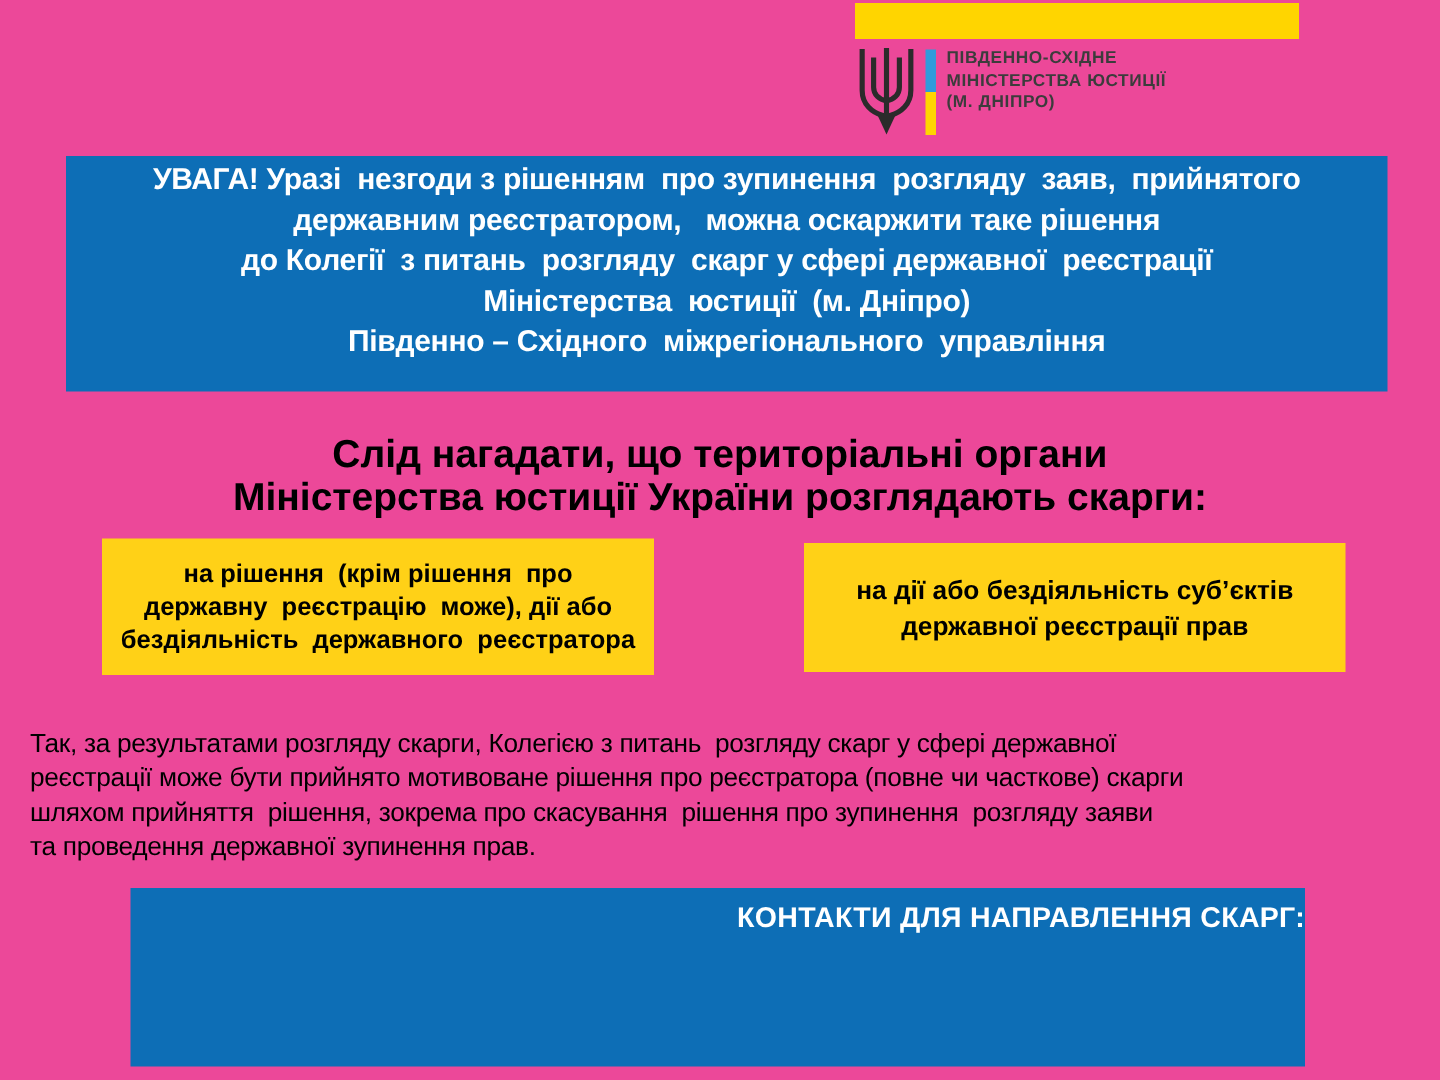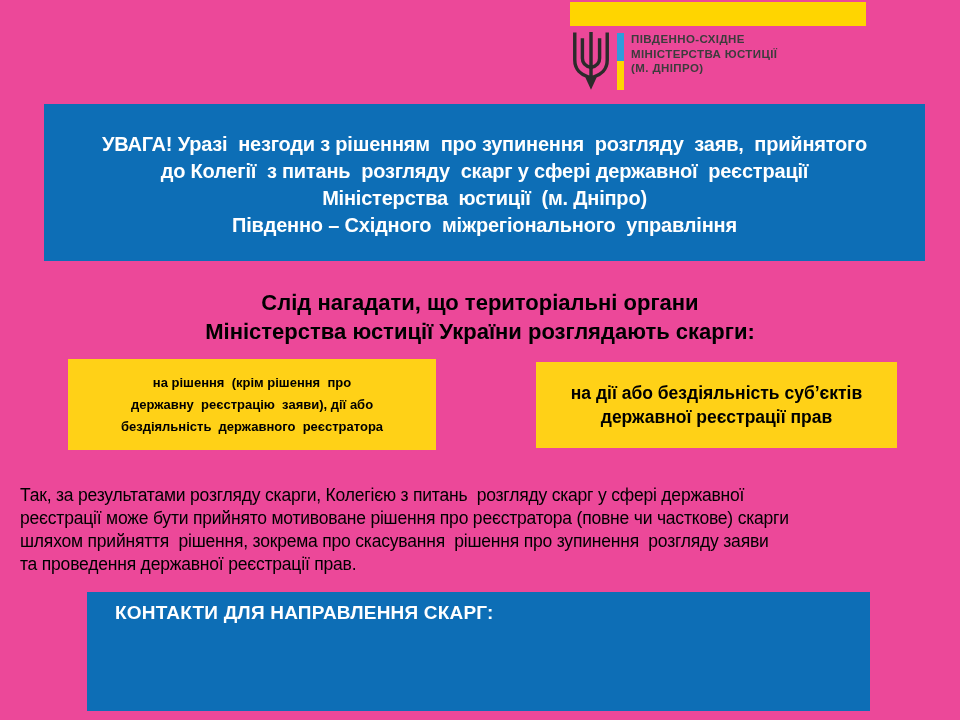--- a/index.html
+++ b/index.html
@@ -22,48 +22,48 @@
   .logo-text {
     margin-left:7px; margin-top:2px; font-weight:bold; font-size:11.5px;
     line-height:14.6px; color:#3C3C3C; letter-spacing:0.4px;
   }
 
   
   .banner {
     position:absolute; left:44px; top:104px; width:881px; height:157px;
     background:#0D6EB6; color:#ffffff; font-weight:bold; font-size:20px;
     letter-spacing:-0.2px; line-height:27px; text-align:center;
-    padding-top:27px; box-sizing:border-box;
+    padding-top:3px; box-sizing:border-box;
   }
 
   
   .heading {
     position:absolute; left:0; top:288px; width:100%; text-align:center;
-    font-weight:bold; font-size:22px; line-height:29px; color:#000000;
+    font-weight:bold; font-size:26px; line-height:29px; color:#000000;
   }
 
   
   .ybox {
     position:absolute; background:#FFD117; color:#000000; font-weight:bold;
     display:flex; flex-direction:column; justify-content:center; text-align:center;
     box-sizing:border-box;
   }
-  .ybox.left  { left:68px;  top:359px; width:368px; height:91px; font-size:13px; line-height:22px; }
+  .ybox.left  { left:68px;  top:359px; width:368px; height:91px; font-size:17px; line-height:22px; }
   .ybox.right { left:536px; top:362px; width:361px; height:86px; font-size:17.5px; line-height:24px; }
 
   
   .paragraph {
     position:absolute; left:20px; top:484px; width:920px; text-align:left;
     font-size:17.5px; line-height:23px; color:#000000; letter-spacing:-0.2px;
   }
 
   
   .contacts {
     position:absolute; left:87px; top:592px; width:783px; height:119px;
-    background:#0D6EB6; color:#ffffff; font-weight:bold; text-align:left;
+    background:#0D6EB6; color:#ffffff; font-weight:bold; text-align:right;
     box-sizing:border-box; padding-top:10px;padding-left:28px;
   }
   .c-title { font-size:19px; letter-spacing:0.2px; }
   .c-lines { margin-top:13px; font-size:18.5px; line-height:24px; letter-spacing:-0.2px; }
 </style>
 </head>
 <body>
 
 <div class="slide">
 
@@ -85,45 +85,46 @@
     <span class="stripe"></span>
     <div class="logo-text">
       <div class="pre">ПІВДЕННО-СХІДНЕ</div>
       <div class="pre">МІНІСТЕРСТВА ЮСТИЦІЇ</div>
       <div class="pre">(М. ДНІПРО)</div>
     </div>
   </div>
 
   <div class="banner">
     <div class="pre">УВАГА! Уразі  незгоди з рішенням  про зупинення  розгляду  заяв,  прийнятого</div>
+    <div class="pre">державним реєстратором,   можна оскаржити таке рішення</div>
     <div class="pre">до Колегії  з питань  розгляду  скарг у сфері державної  реєстрації</div>
     <div class="pre">Міністерства  юстиції  (м. Дніпро)</div>
     <div class="pre">Південно – Східного  міжрегіонального  управління</div>
   </div>
 
   <div class="heading">
     <div class="pre">Слід нагадати, що територіальні органи</div>
     <div class="pre">Міністерства юстиції України розглядають скарги:</div>
   </div>
 
   <div class="ybox left">
     <div class="pre">на рішення  (крім рішення  про</div>
-    <div class="pre">державну  реєстрацію  заяви), дії або</div>
+    <div class="pre">державну  реєстрацію  може), дії або</div>
     <div class="pre">бездіяльність  державного  реєстратора</div>
   </div>
 
   <div class="ybox right">
     <div class="pre">на дії або бездіяльність суб’єктів</div>
     <div class="pre">державної реєстрації прав</div>
   </div>
 
   <div class="paragraph">
     <div class="pre">Так, за результатами розгляду скарги, Колегією з питань  розгляду скарг у сфері державної</div>
     <div class="pre">реєстрації може бути прийнято мотивоване рішення про реєстратора (повне чи часткове) скарги</div>
     <div class="pre">шляхом прийняття  рішення, зокрема про скасування  рішення про зупинення  розгляду заяви</div>
-    <div class="pre">та проведення державної реєстрації прав.</div>
+    <div class="pre">та проведення державної зупинення прав.</div>
   </div>
 
   <div class="contacts">
     <div class="c-title pre">КОНТАКТИ ДЛЯ НАПРАВЛЕННЯ СКАРГ:</div>
   </div>
 
 </div>
 
 </body></html>

